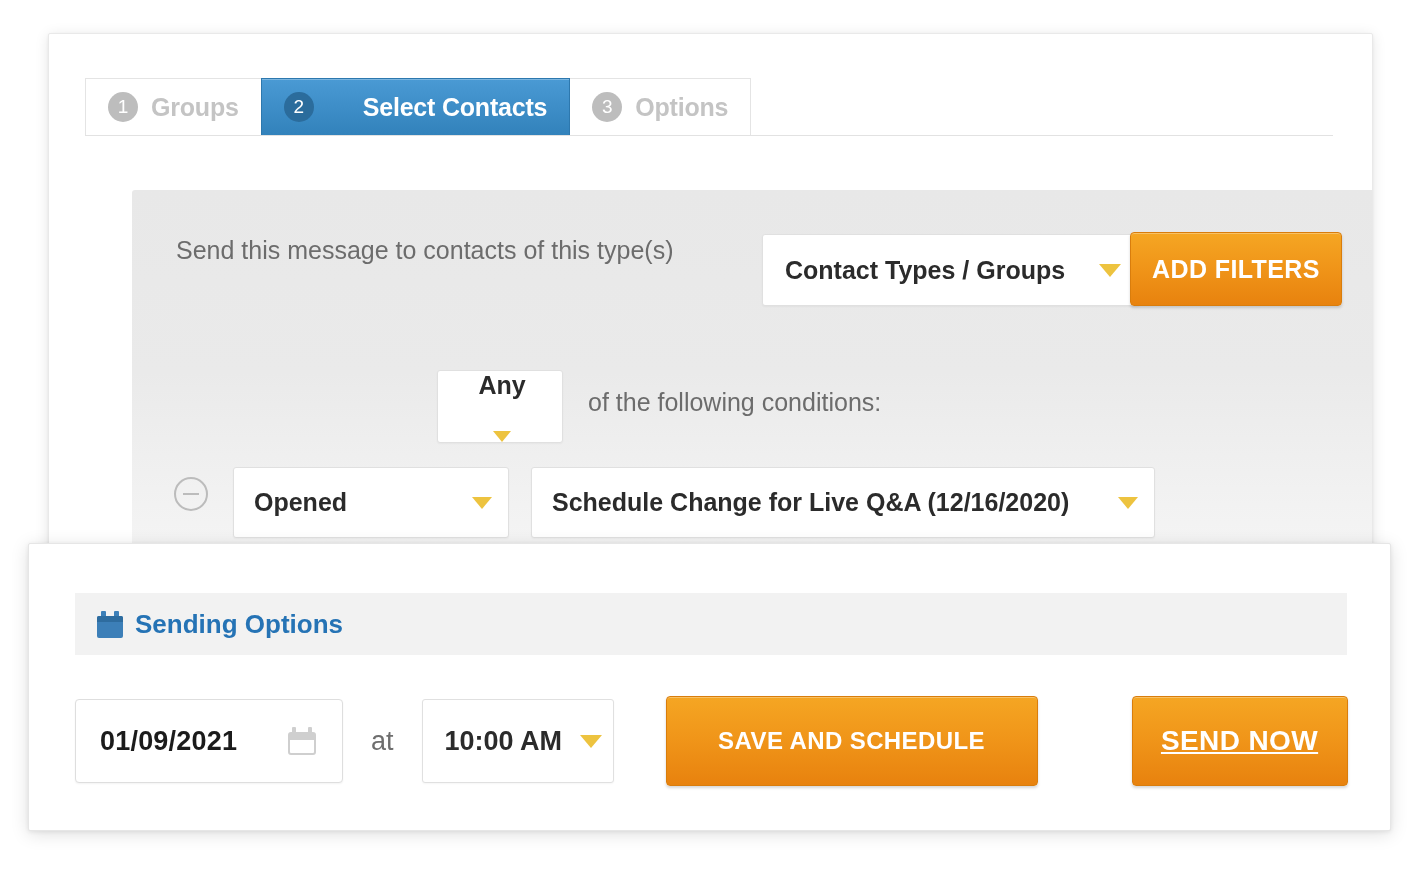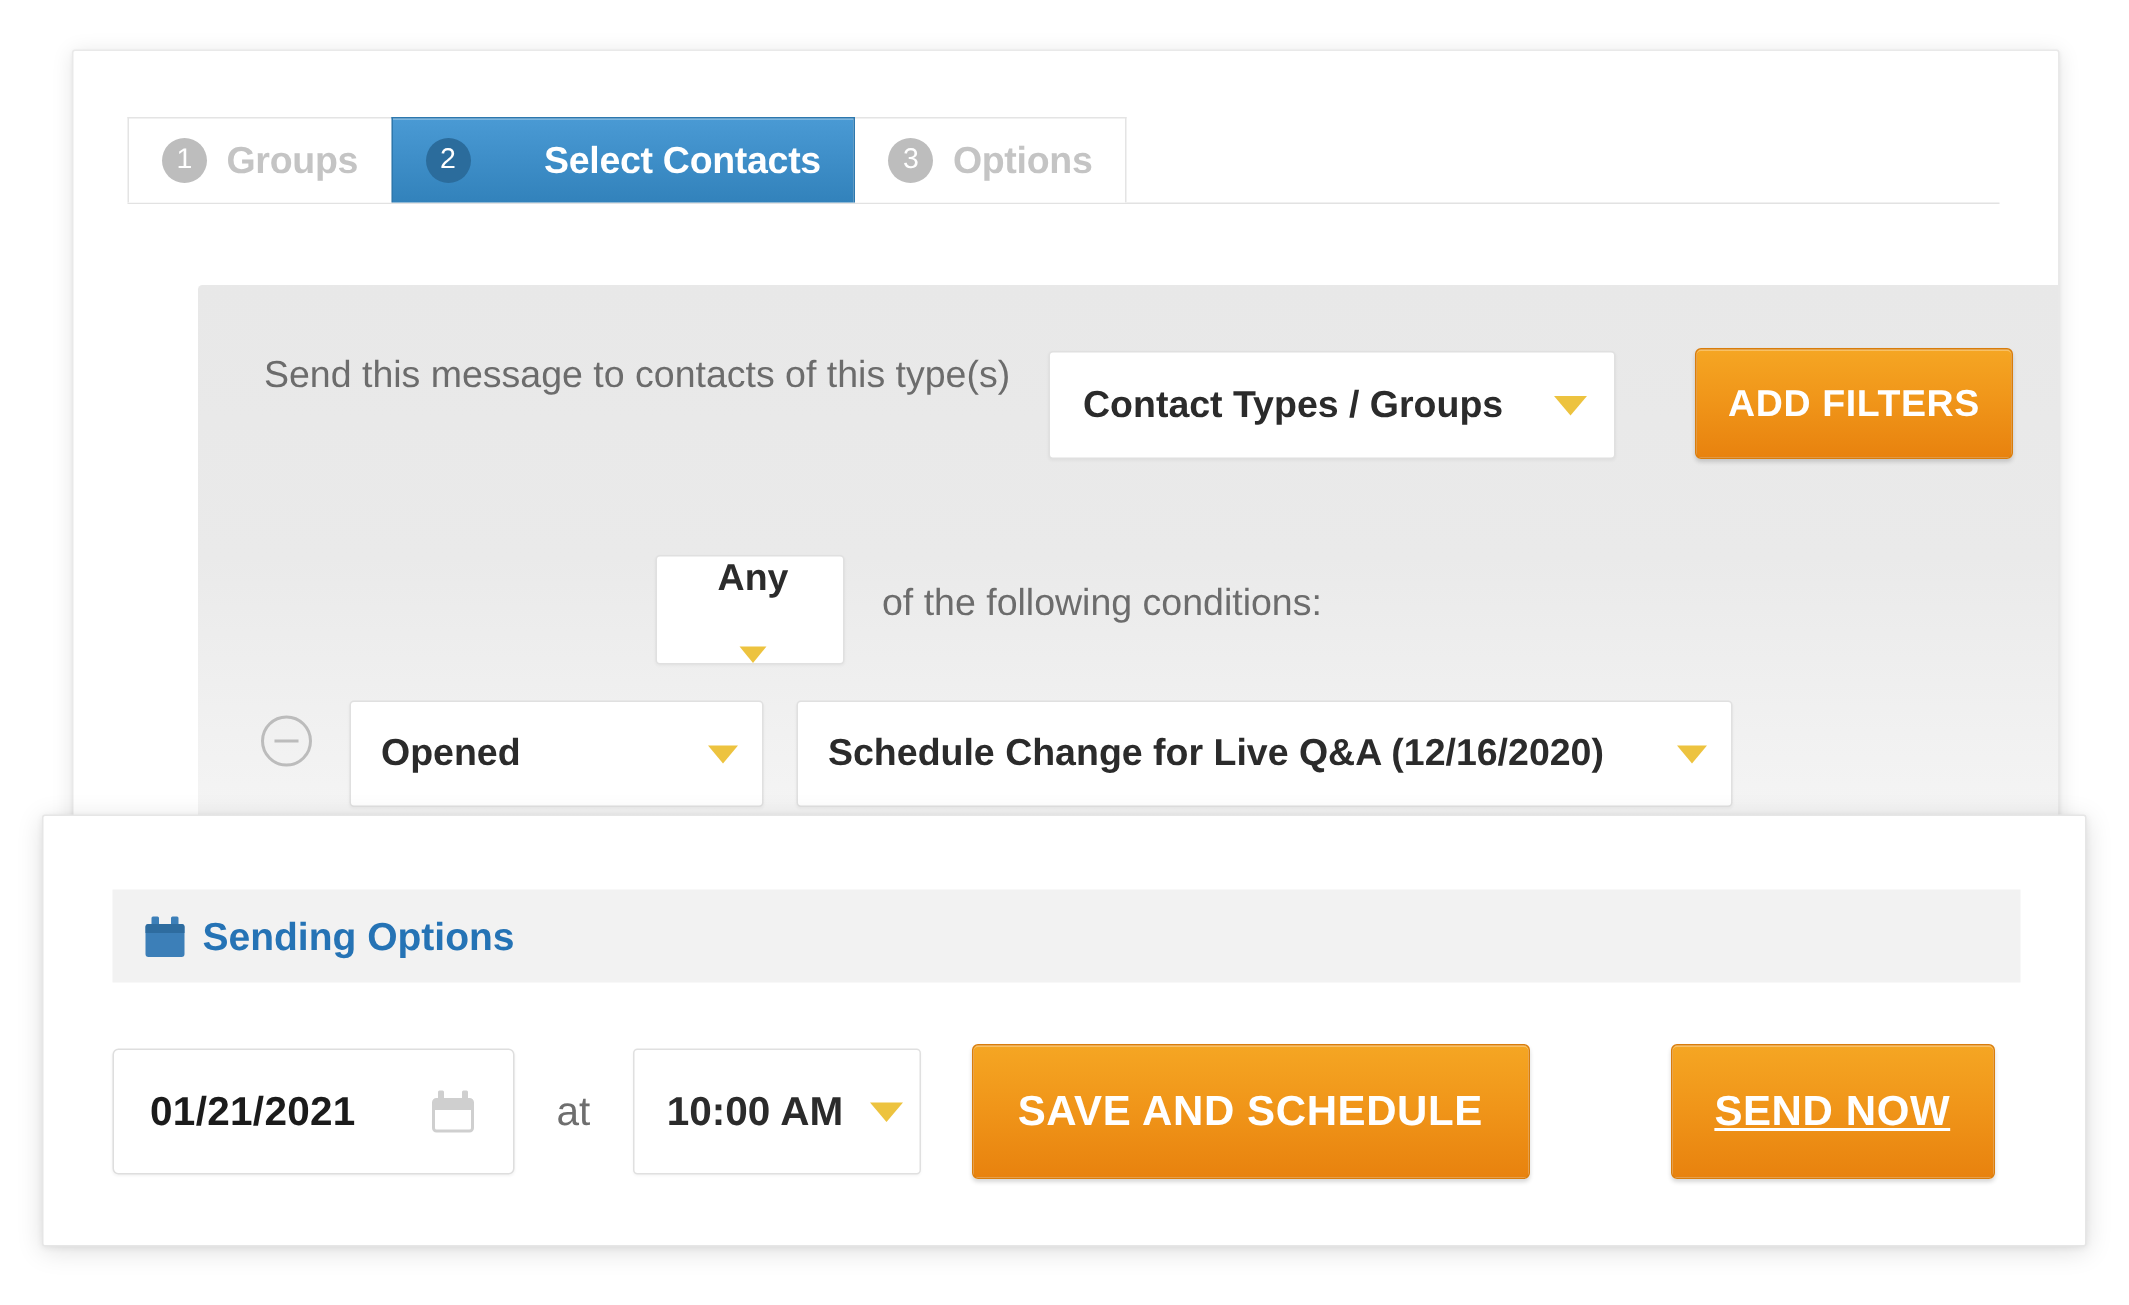--- a/index.html
+++ b/index.html
@@ -319,22 +319,22 @@
   .time-field {
     width: 192px;
     height: 84px;
     padding: 0 20px 0 22px;
   }
   .time-field .select-text { font-size: 27px; text-align: right; }
 
   .btn-save {
     width: 372px;
     height: 90px;
-    margin-left: 34px;
-    font-size: 28px;
+    margin-left: 52px;
+    font-size: 24px;
   }
   .btn-send {
     width: 216px;
     height: 90px;
     margin-left: 94px;
     font-size: 28px;
     text-decoration: underline;
   }
 </style>
 </head>
@@ -364,21 +364,21 @@
 
       </div>
     </div>
 
     <div class="filter-panel">
 
       <div class="frow" style="left:44px; top:46px;">
         <span class="f-label">Send this message to contacts of this type(s)</span>
       </div>
 
-      <div class="select" style="position:absolute; left:567px; top:44px; width:378px; height:72px;">
+      <div class="select" style="position:absolute; left:630px; top:44px; width:378px; height:72px;">
         <span class="select-text">Contact Types / Groups</span>
         <span class="caret"></span>
       </div>
 
       <div class="btn-orange" style="position:absolute; left:998px; top:42px; width:212px; height:74px;">
         <span>ADD FILTERS</span>
       </div>
 
 
       <div class="select" style="position:absolute; left:305px; top:180px; width:126px; height:73px; padding:0 14px 0 18px;flex-direction:column;">
@@ -421,21 +421,21 @@
           <span class="peg r"></span>
         <span class="body"></span>
           <span class="strip"></span>
       </span>
       <span class="section-title">Sending Options</span>
     </div>
 
     <div class="controls-row">
 
       <div class="date-field">
-        <span class="date-value">01/21/2021</span>
+        <span class="date-value">01/09/2021</span>
         <span class="cal-icon-grey">
           <span class="peg l"></span>
             <span class="peg r"></span>
           <span class="body"></span>
             <span class="strip"></span>
         </span>
       </div>
 
       <span class="at-word">at</span>
 

